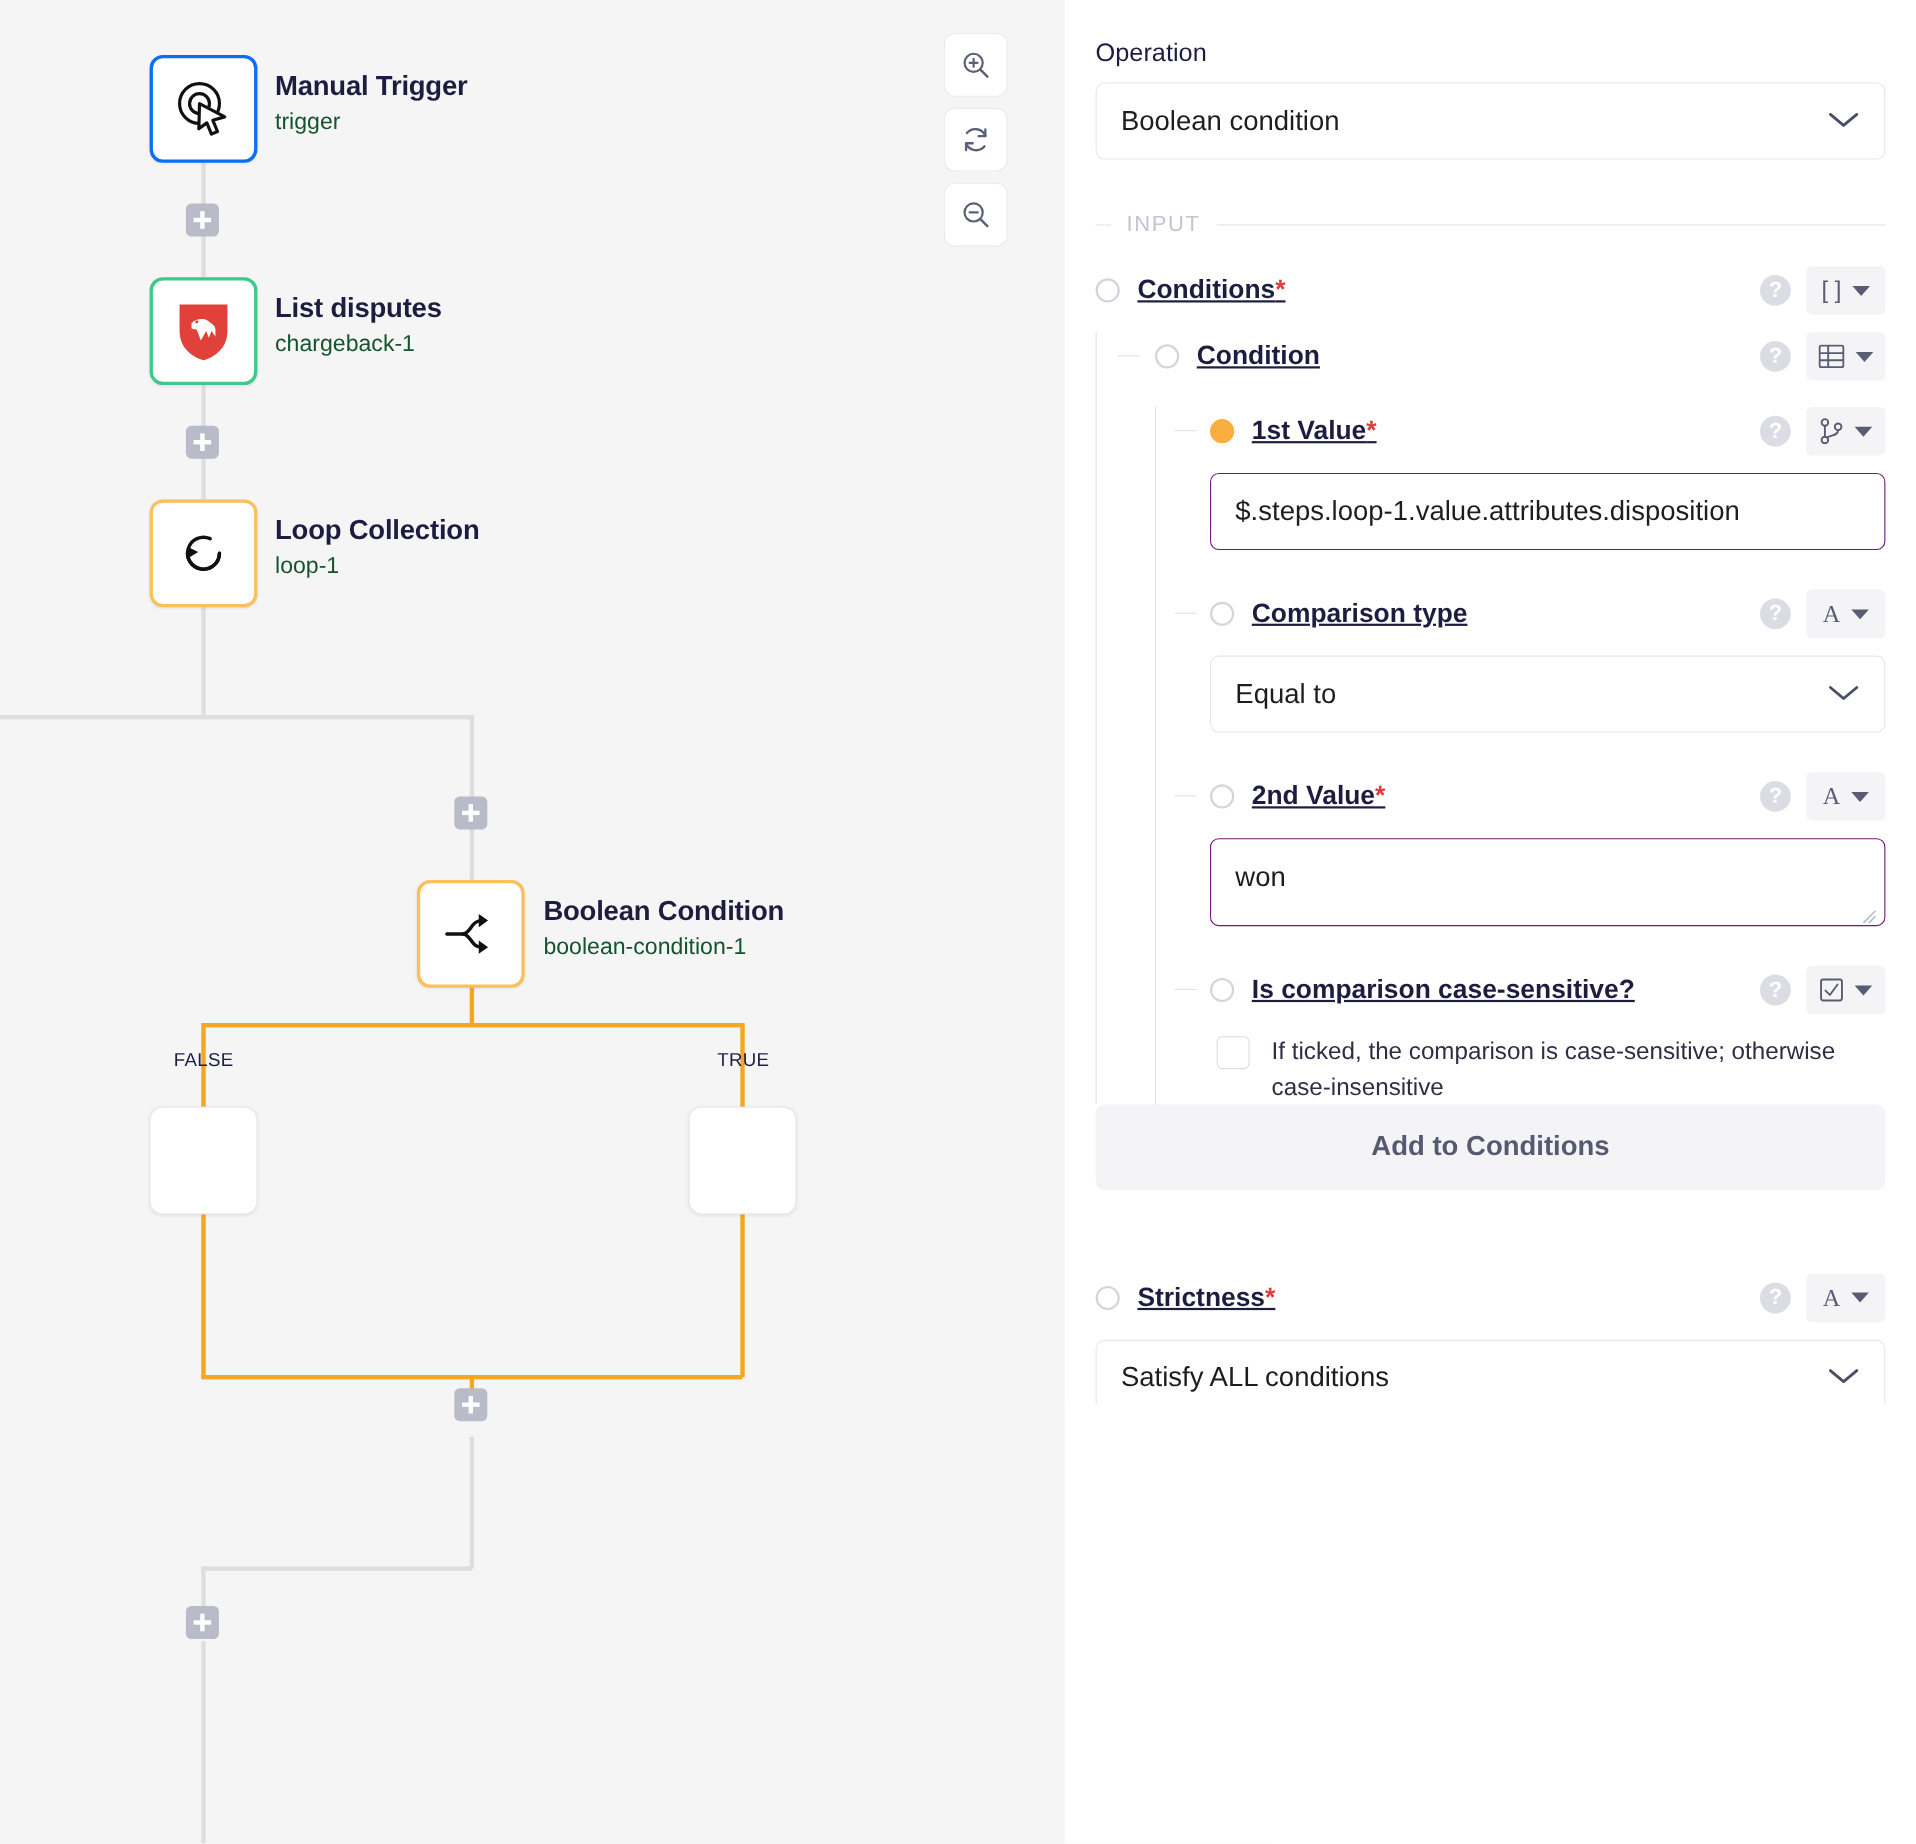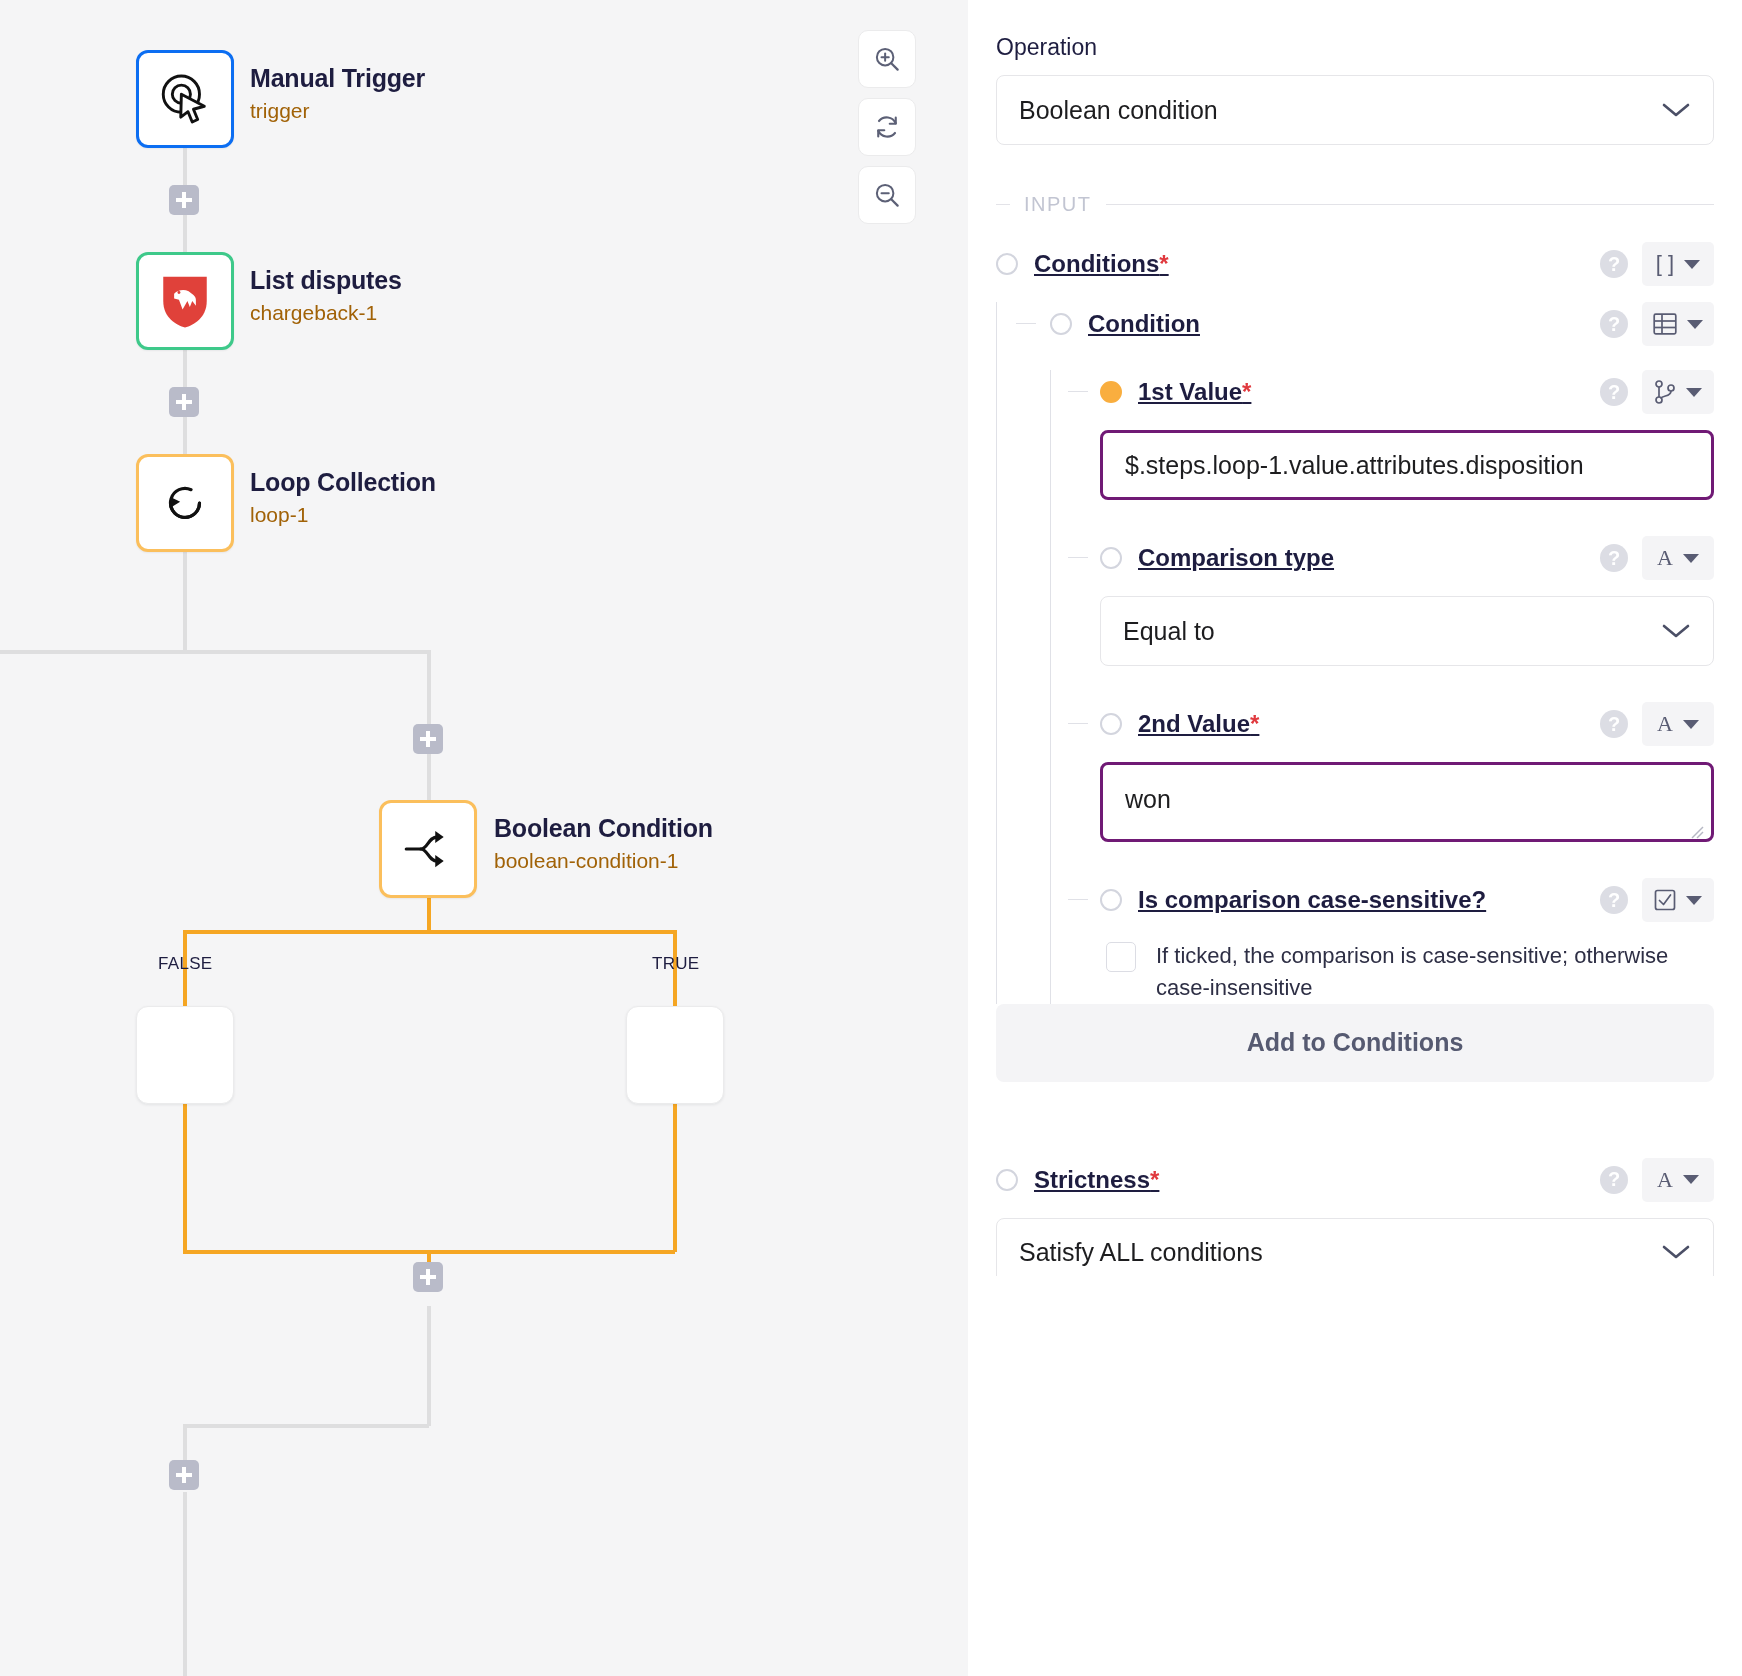--- a/index.html
+++ b/index.html
@@ -51,21 +51,21 @@
   .node-label { position: absolute; }
   .node-title {
     font-size: 25px;
     font-weight: 700;
     color: #1e1d40;
     letter-spacing: -0.2px;
     white-space: nowrap;
   }
   .node-sub {
     font-size: 21px;
-    color: #a16207;
+    color: #14532d;
     margin-top: 6px;
     white-space: nowrap;
   }
 
   
   .plus-btn {
     position: absolute;
     width: 30px;
     height: 30px;
     background: #b9bbc9;
@@ -240,21 +240,21 @@
     top: 0; bottom: 0;
   }
   .hstub {
     position: absolute;
     height: 1px;
     width: 20px;
     background: #e0e1e7;
   }
 
   .input-box {
-    border: 3px solid #701a75;
+    border: 1px solid #701a75;
     border-radius: 8px;
     min-height: 70px;
     display: flex;
     align-items: center;
     padding: 17px 22px;
     font-size: 25px;
     color: #1d1d1f;
     background: #fff;
     position: relative;
     text-align: center;

